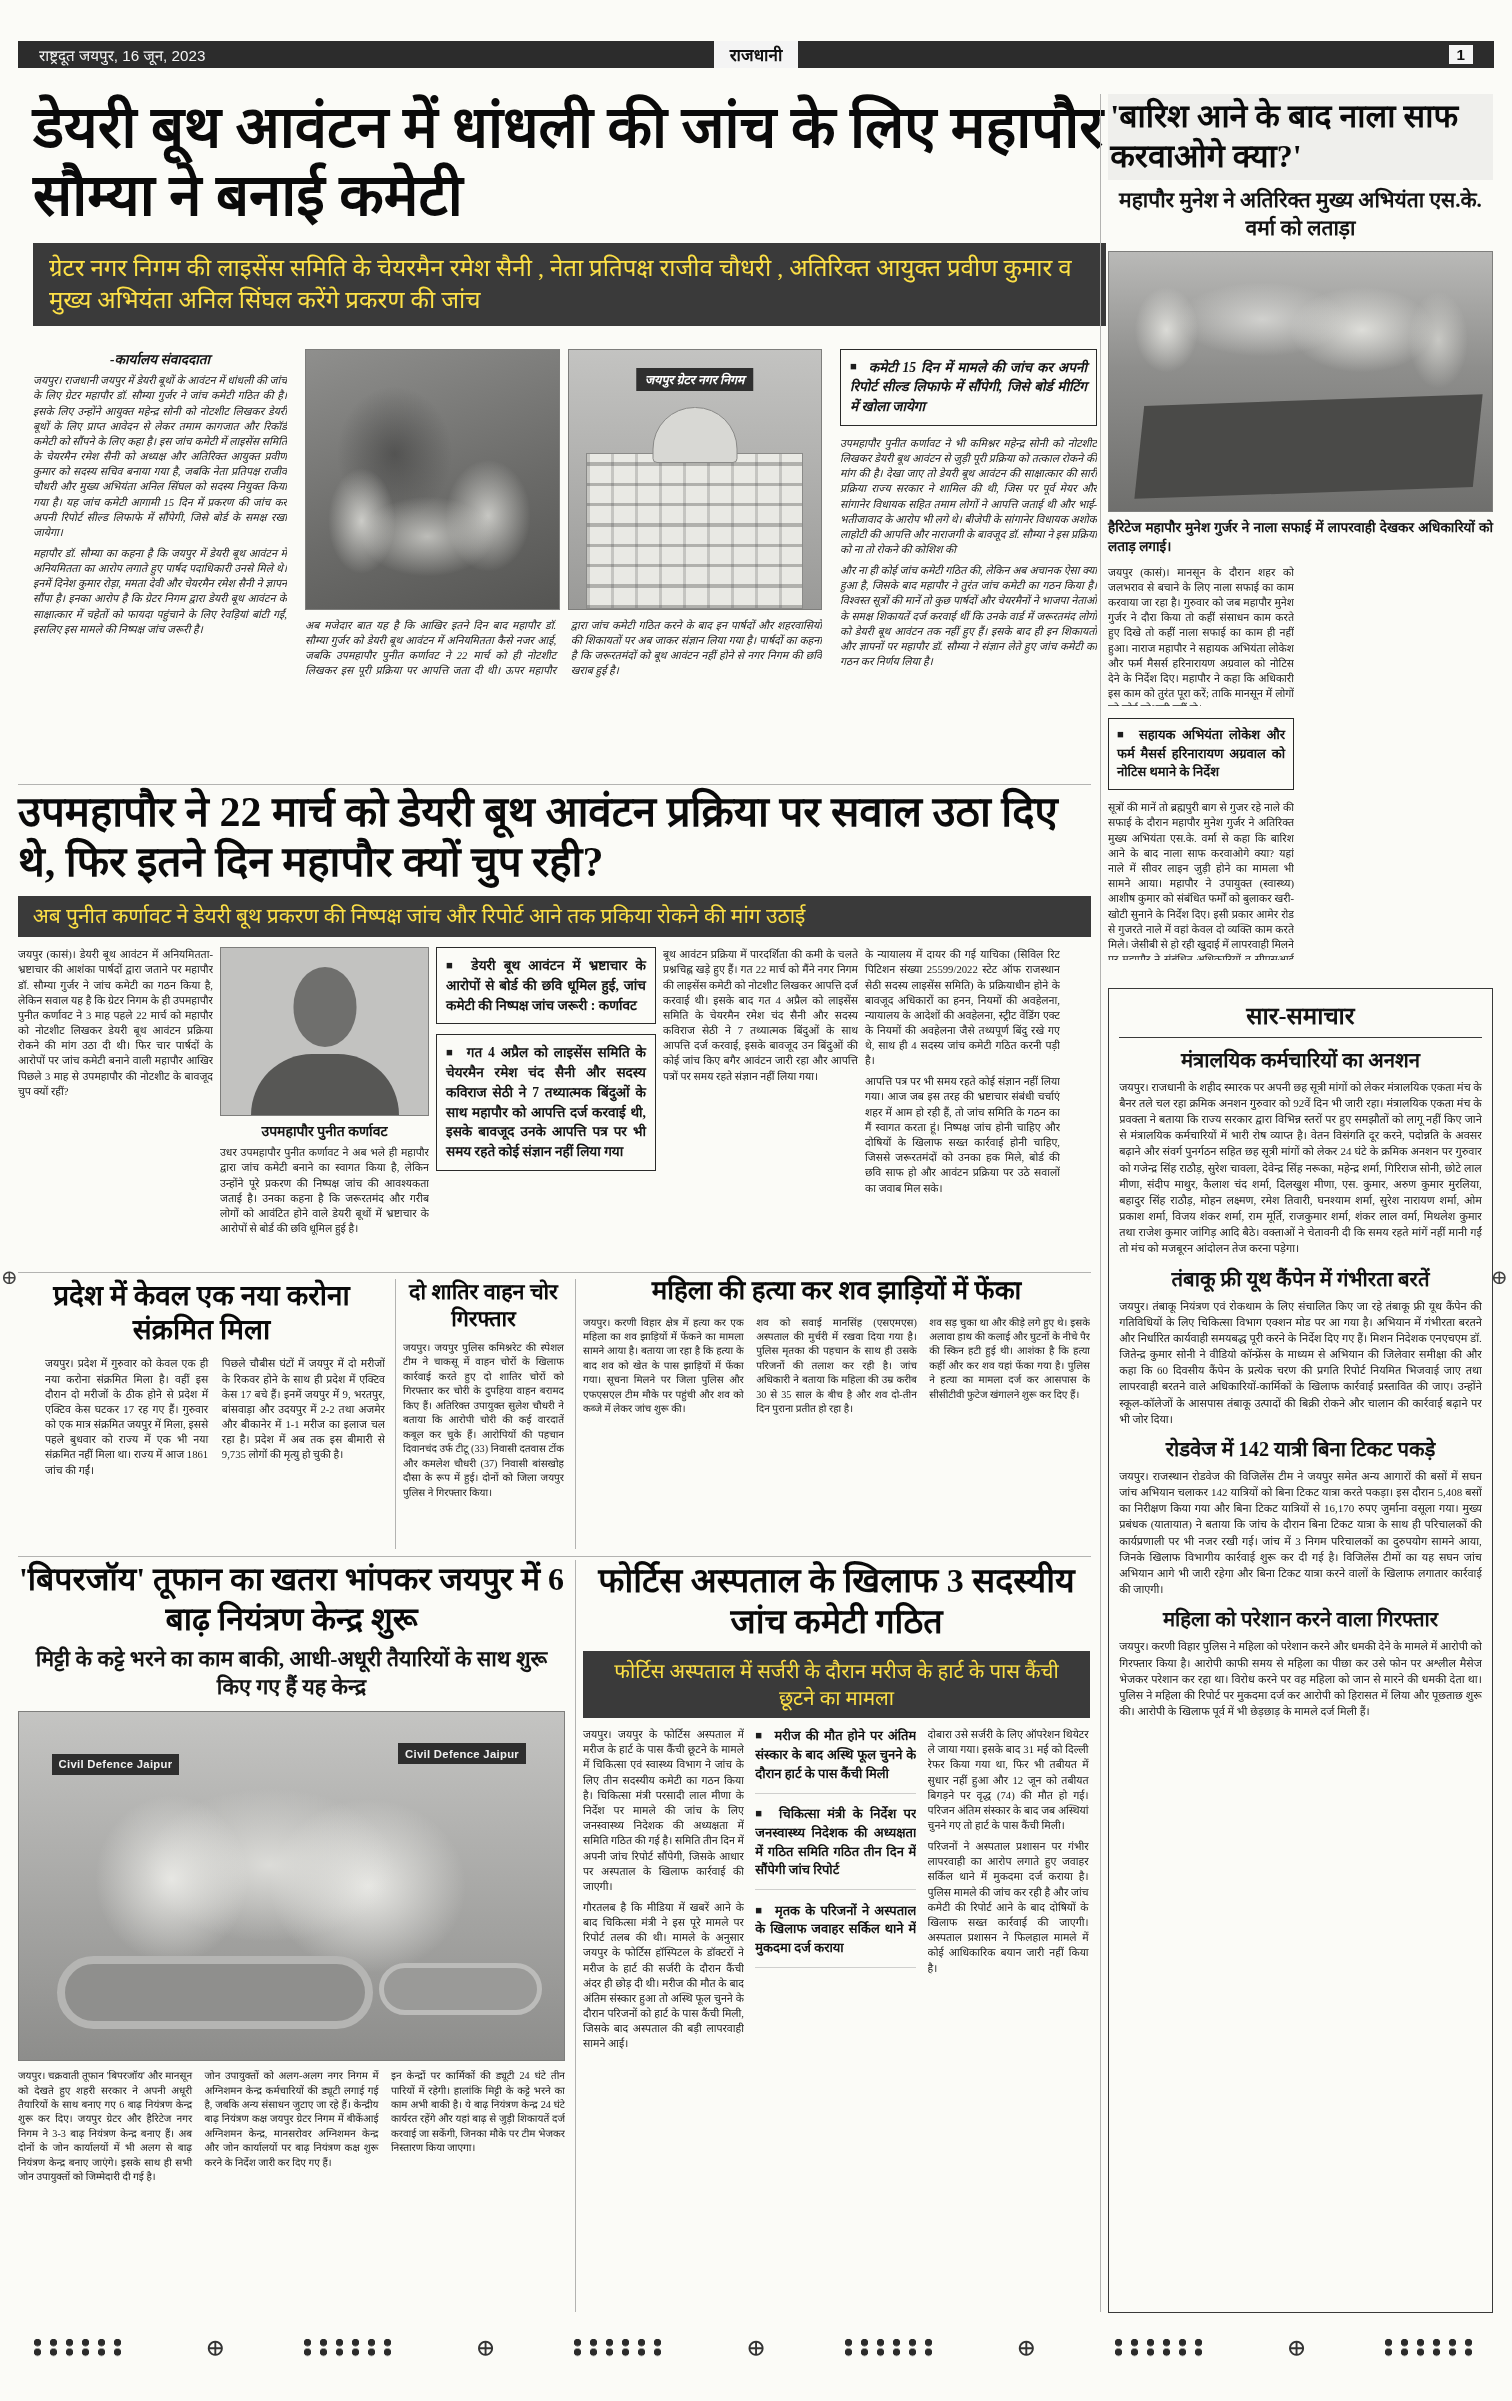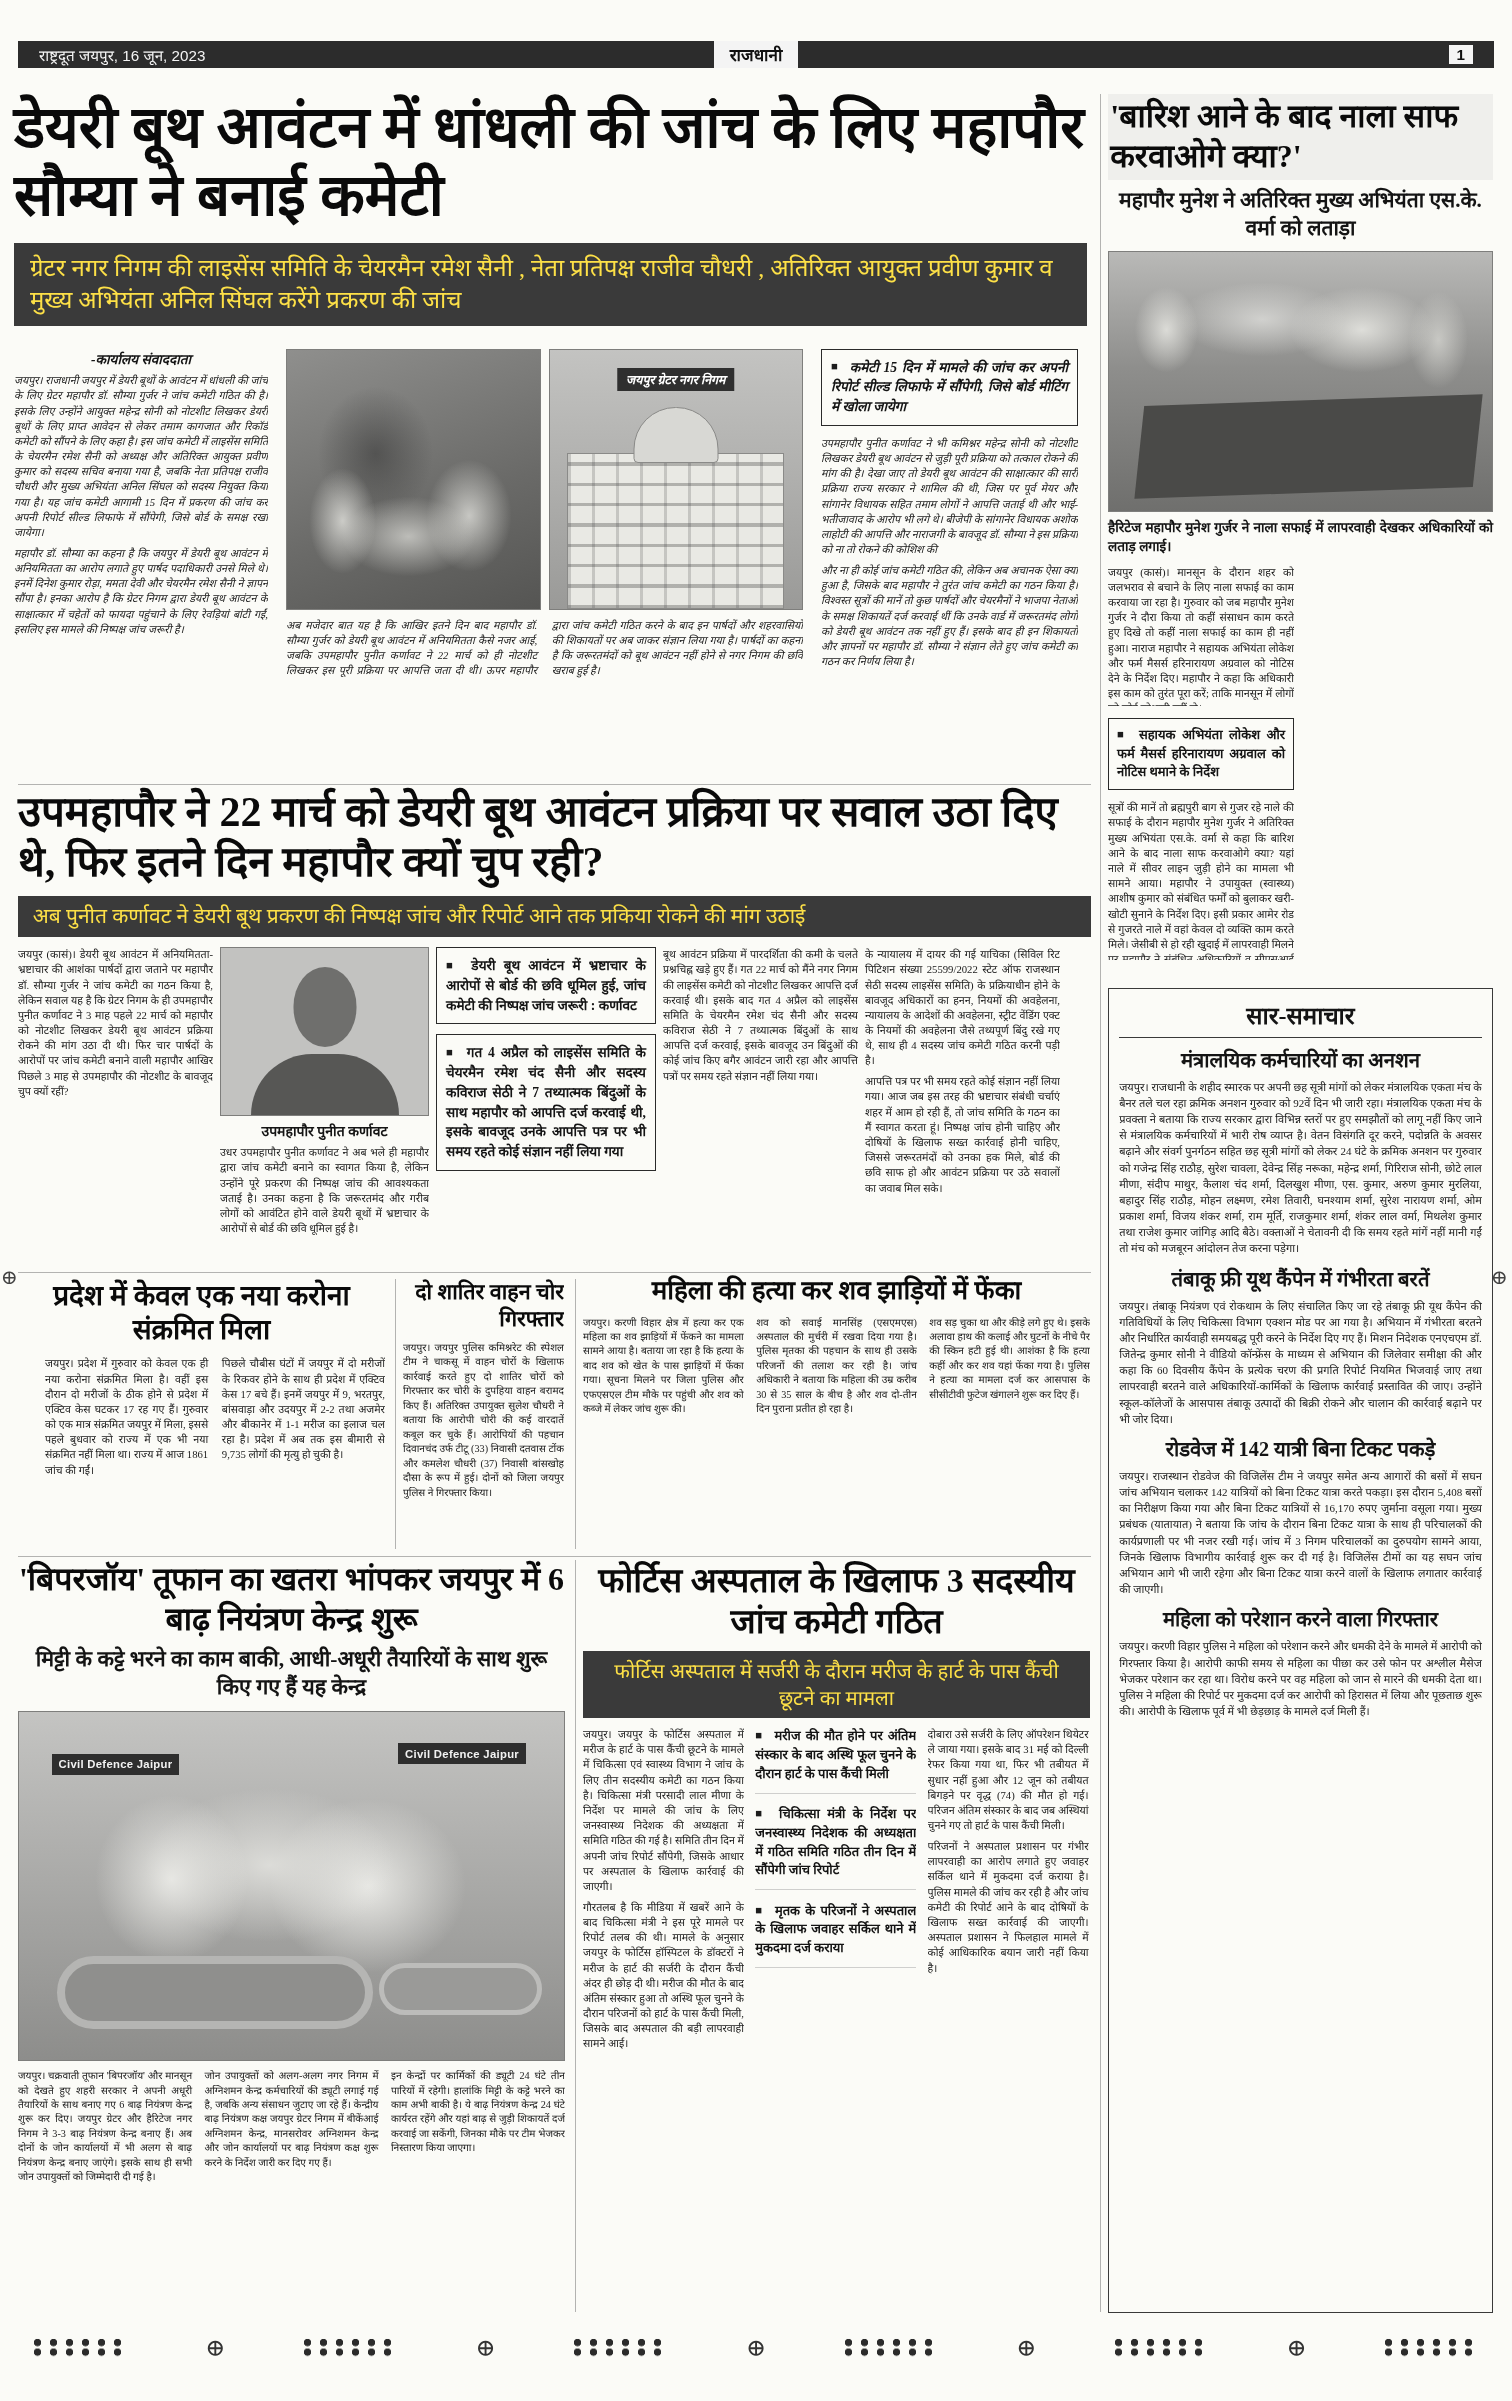--- a/index.html
+++ b/index.html
@@ -22,21 +22,21 @@
 
   
   .topbar{left:18px;top:41px;width:1476px;height:27px;background:#2c2c2c;color:#f4f4f4;
           display:flex;align-items:center;padding:0 21px;font-family:"Liberation Sans",sans-serif;font-size:15.2px;}
   .tb-left{flex:1;}
   .tb-center{background:#f4f4f4;color:#111;font-weight:700;padding:1.7px 16px;font-size:17px;}
   .tb-right{flex:1;display:flex;justify-content:flex-end;}
   .pagebox{background:#f4f4f4;color:#111;font-weight:700;padding:0.6px 8px;}
 
   
-  .main-story{left:14px;top:94px;width:1073px;height:685px;}
+  .main-story{left:33px;top:94px;width:1073px;height:685px;}
   .hl-main{font-size:58px;}
   .deck-main{margin-top:12.4px;padding:9px 16px;font-size:24px;line-height:1.34;}
   .main-body{display:flex;gap:18px;margin-top:23px;height:425px;overflow:hidden;font-style:italic;}
   .mcol{overflow:hidden;}
   .c1{width:254px;}
   .c2{width:517px;}
   .c3{width:257px;}
   .photos{display:flex;gap:8px;height:261px;}
   .photos .ph{flex:1;}
   .midtext{margin-top:8px;height:150px;overflow:hidden;column-count:2;column-gap:14.7px;}
@@ -92,21 +92,21 @@
   .saar-title{font-size:24px;font-weight:700;text-align:center;border-bottom:1.7px solid #3a3a3a;
               padding-bottom:5.6px;margin-bottom:3.4px;}
   .saar-h{font-size:20.3px;font-weight:700;text-align:center;margin:10.2px 0 5.6px;line-height:1.25;}
   .saar .jt{font-size:11px;line-height:1.47;}
 
   
   .corona{left:18px;top:1279px;width:367px;height:272px;overflow:hidden;}
   .hl-sm{font-size:28px;text-align:center;line-height:1.22;}
   .corona-body{margin-top:9px;column-count:2;column-gap:13.6px;height:186px;overflow:hidden;margin-left:27px;}
   .thief{left:403px;top:1279px;width:161px;height:272px;overflow:hidden;}
-  .hl-xs{font-size:21.5px;text-align:right;line-height:1.25;}
+  .hl-xs{font-size:21.5px;text-align:center;line-height:1.25;}
   .thief-body{margin-top:8px;height:215px;overflow:hidden;}
   .thief-body .jt{font-size:10.2px;}
   .murder{left:583px;top:1275px;width:507px;height:279px;overflow:hidden;}
   .hl-md{font-size:26px;text-align:center;line-height:1.25;}
   .murder-body{margin-top:8px;column-count:3;column-gap:12.4px;height:228px;overflow:hidden;}
   .murder-body .jt{font-size:10.2px;}
 
   
   .storm{left:18px;top:1560px;width:547px;height:752px;overflow:hidden;}
   .hl-storm{font-size:32px;text-align:center;line-height:1.24;}

